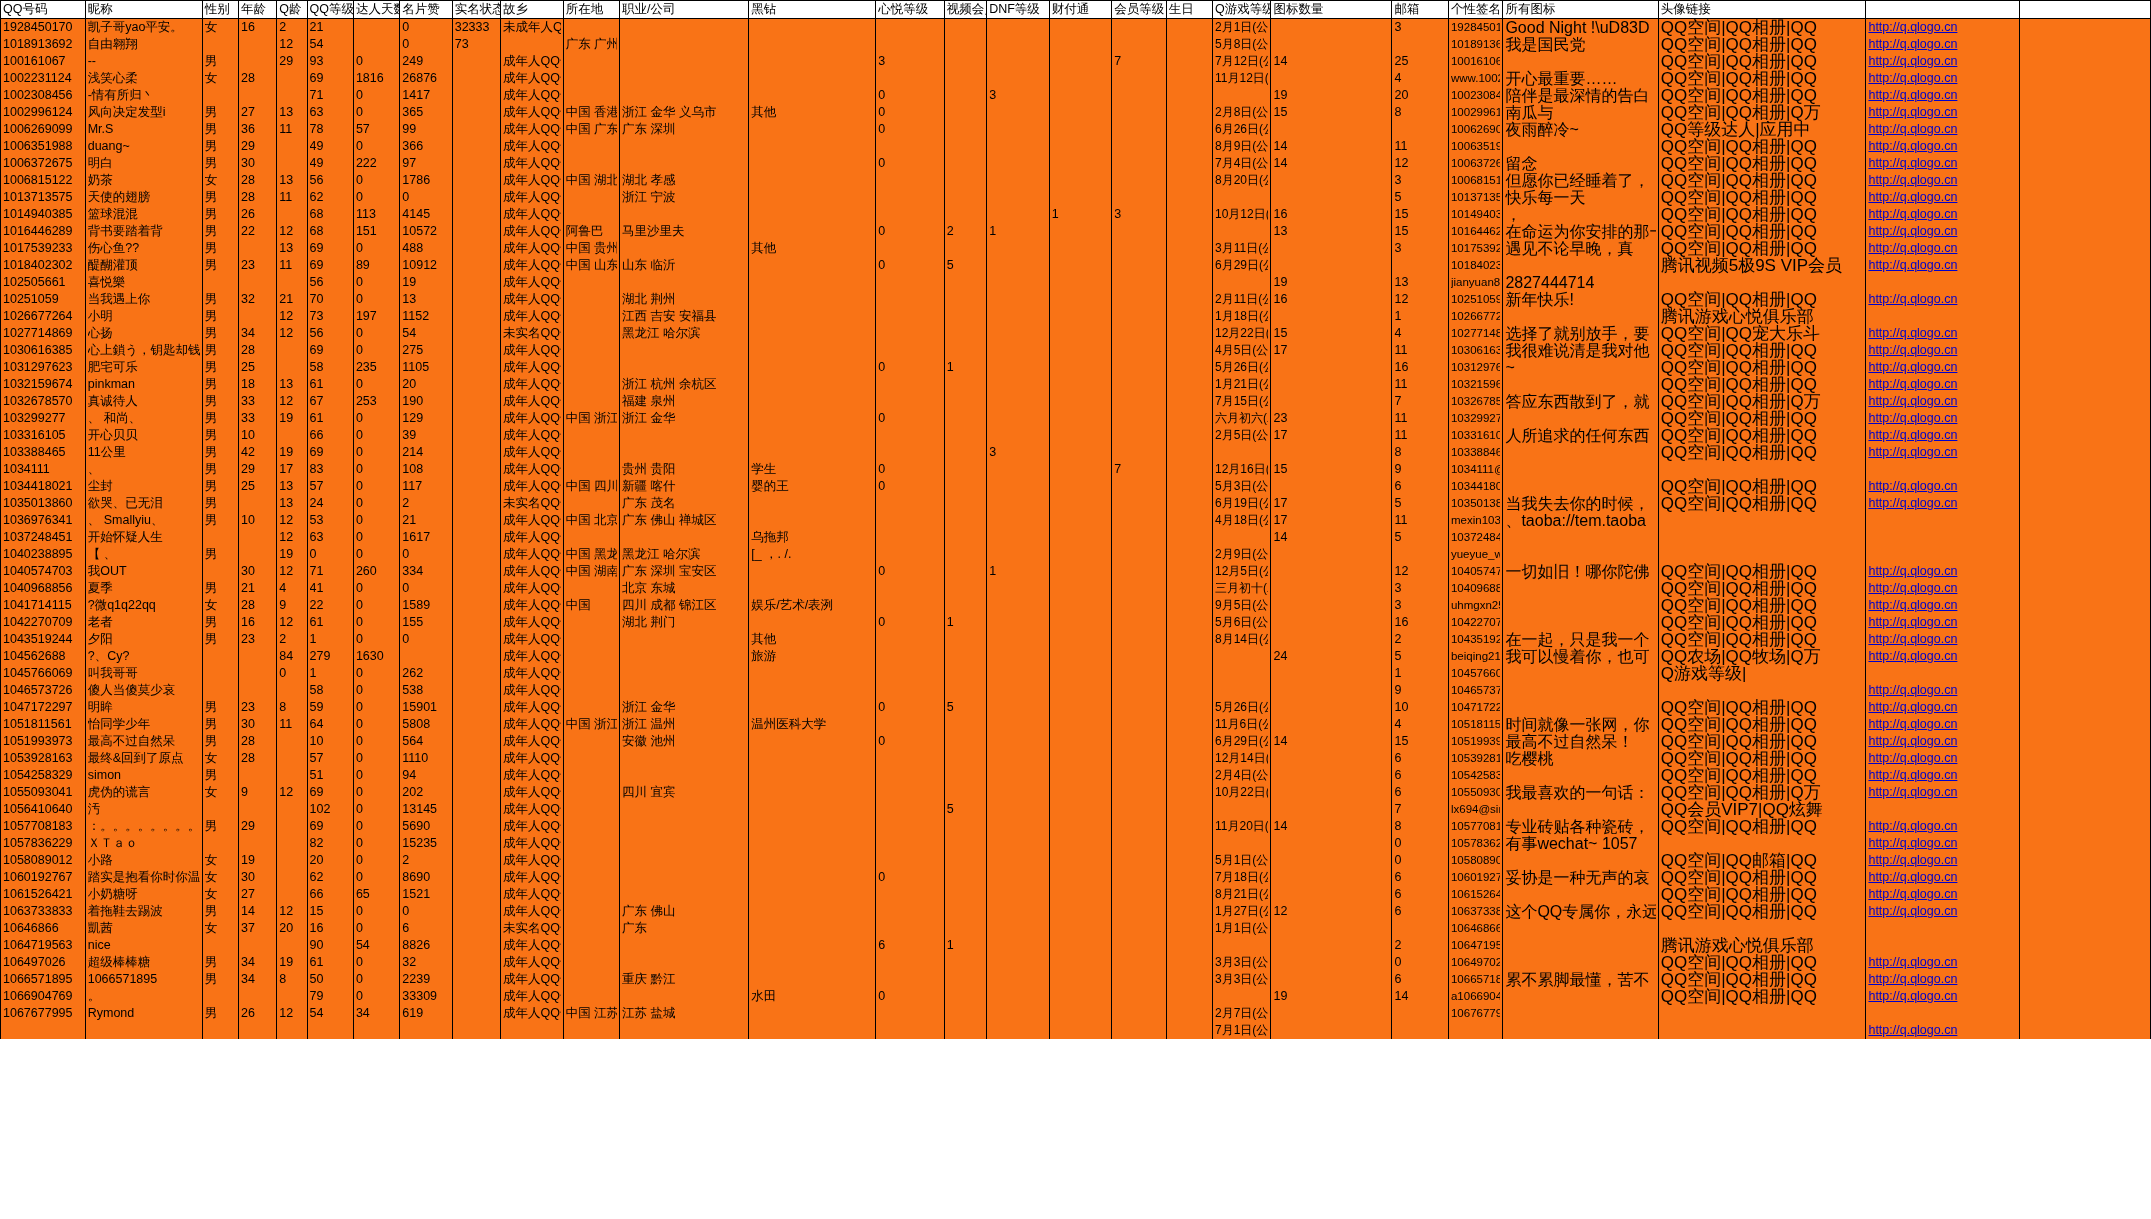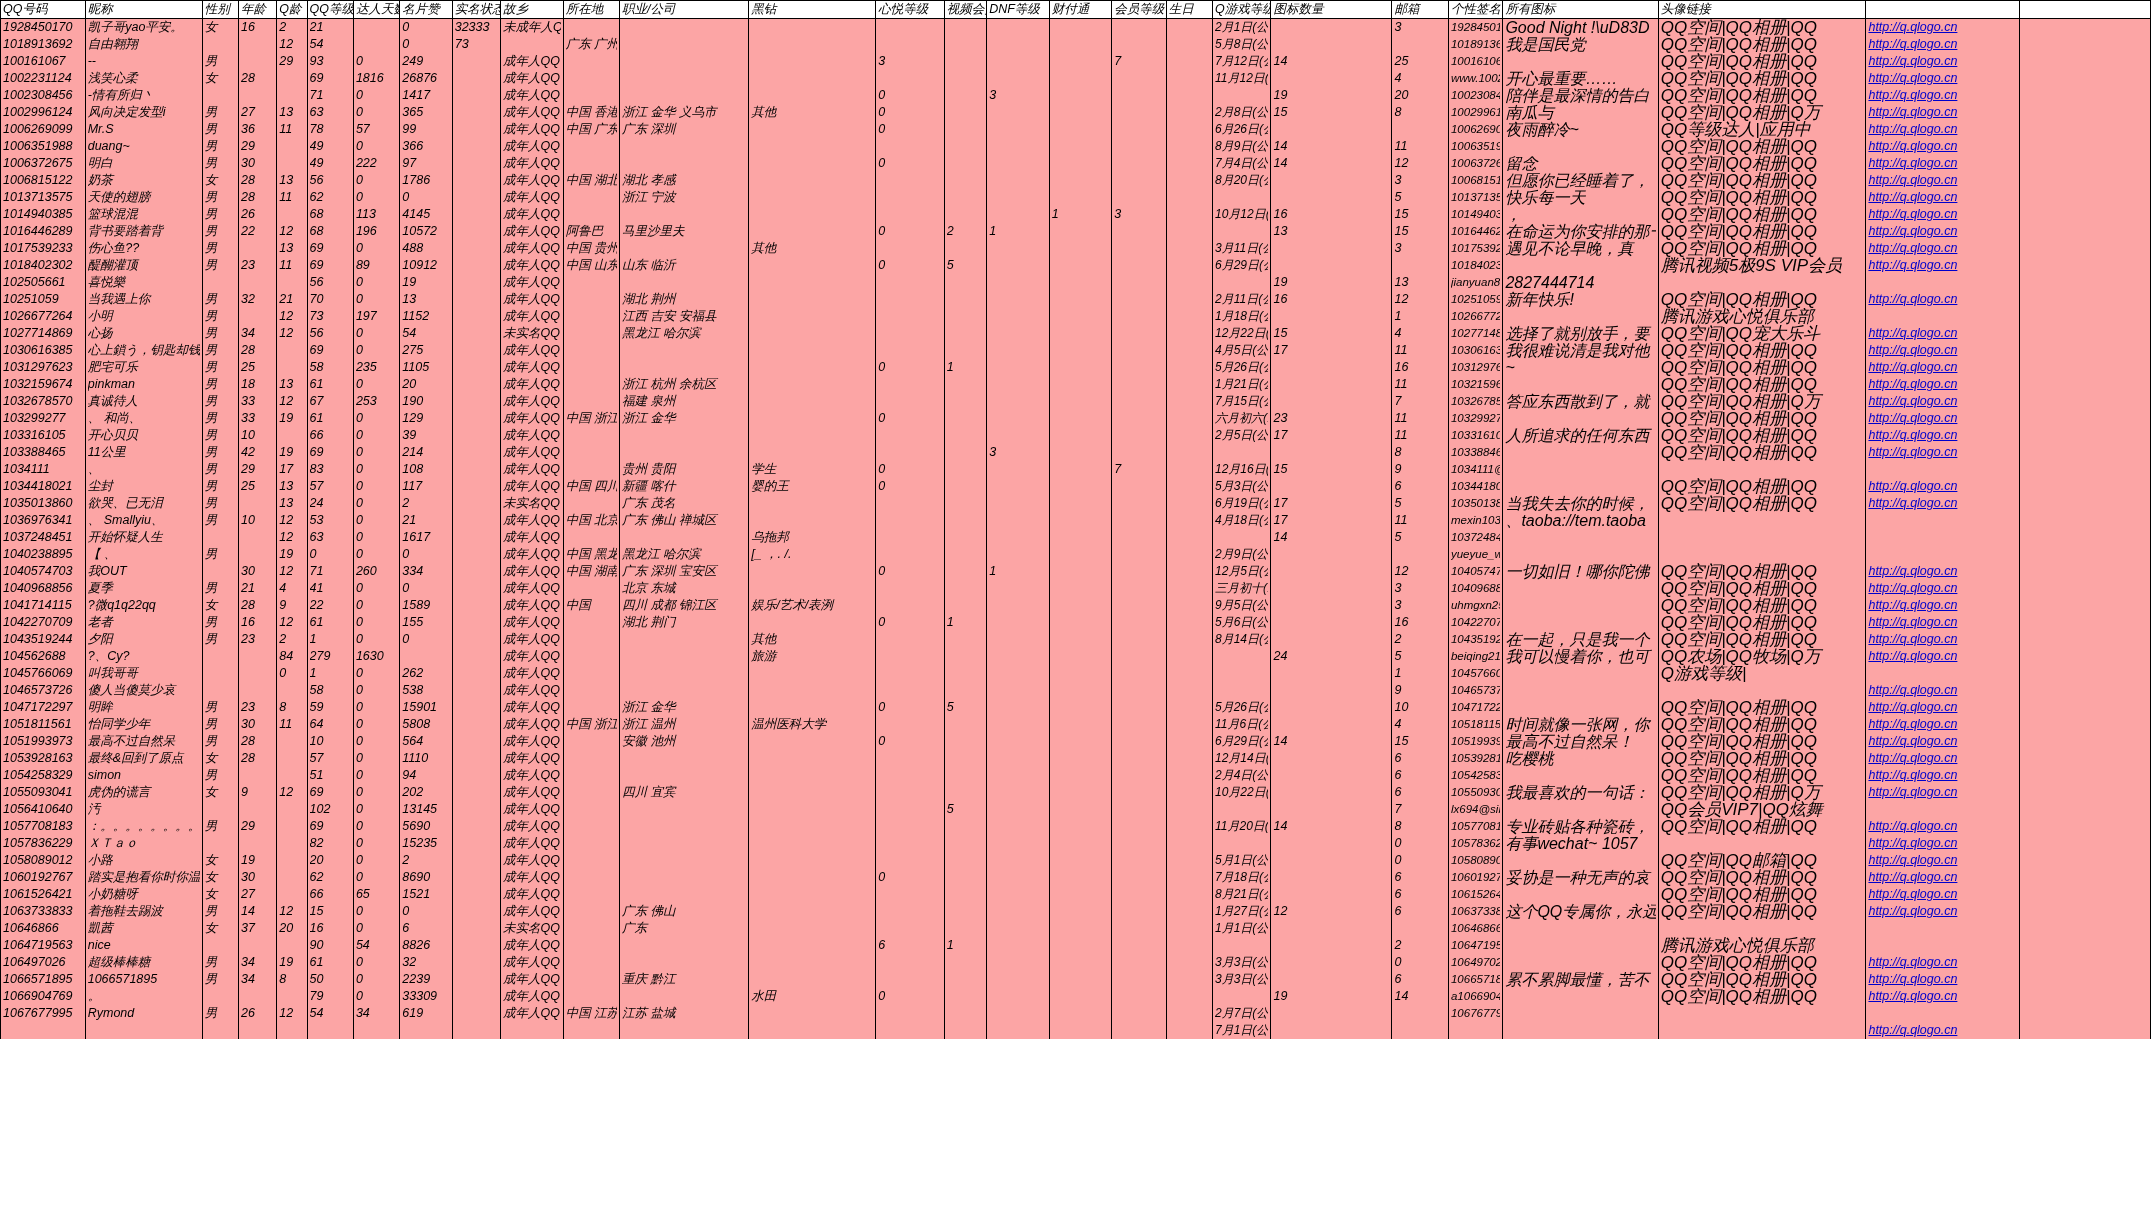--- a/index.html
+++ b/index.html
@@ -1,17 +1,17 @@
 <!DOCTYPE html>
 <html><head>
 <meta charset="utf-8">
 <style>
   html,body{margin:0;padding:0;background:#ffffff;}
   body{font-family:"Liberation Sans", sans-serif;}
-  #sheet{width:2146px;font-style:italic;}
+  #sheet{width:2146px;}
   table{border-collapse:collapse;table-layout:fixed;width:2151px;font-size:12.5px;color:#000;}
   col.c0{width:84px}
   col.c1{width:116px}
   col.c2{width:36px}
   col.c3{width:38px}
   col.c4{width:30px}
   col.c5{width:46px}
   col.c6{width:46px}
   col.c7{width:52px}
   col.c8{width:48px}
@@ -57,21 +57,21 @@
   }
   tbody tr td{border-bottom:none;border-top:none;}
   td.num{text-align:left;}
   td.link a{color:#0000cc;text-decoration:underline;}
   .icons{font-size:17px;letter-spacing:0px;}
   .mail{font-size:11.5px}
   .sig{font-size:16px}
   .birth{font-size:12px}
   .lastcol{border-right:1px solid #000;}
   .hdr-row{background:#fff}
-  tbody tr{background:#fca5a5}
+  tbody tr{background:#f97316}
   .ellip{display:block;max-width:100%;overflow:hidden;text-overflow:clip;white-space:nowrap;}
 </style>
 </head>
 <body>
 
 <div id="sheet">
 <table>
   <colgroup>
     <col class="c0">
         <col class="c1">
@@ -1094,21 +1094,21 @@
           <td class="num">
             <span class="ellip">22</span>
           </td>
           <td class="num">
             <span class="ellip">12</span>
           </td>
           <td class="num">
             <span class="ellip">68</span>
           </td>
           <td class="num">
-            <span class="ellip">196</span>
+            <span class="ellip">151</span>
           </td>
           <td class="num">
             <span class="ellip">10572</span>
           </td>
           <td class="num">
             <span class="ellip"></span>
           </td>
           <td class="">
             <span class="ellip">成年人QQ号</span>
           </td>

